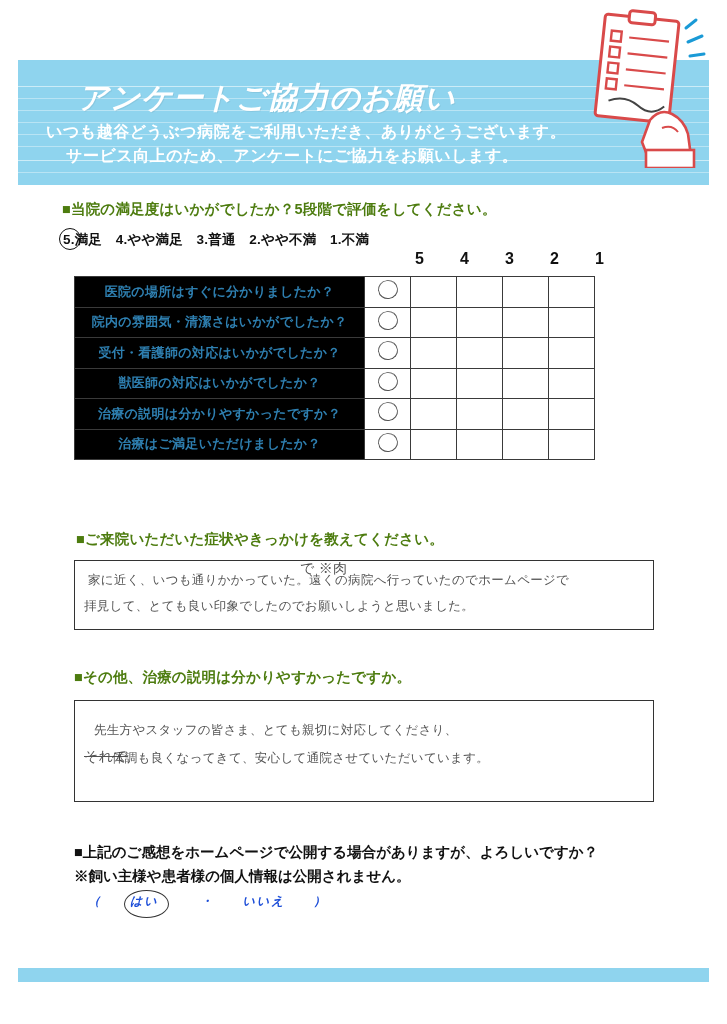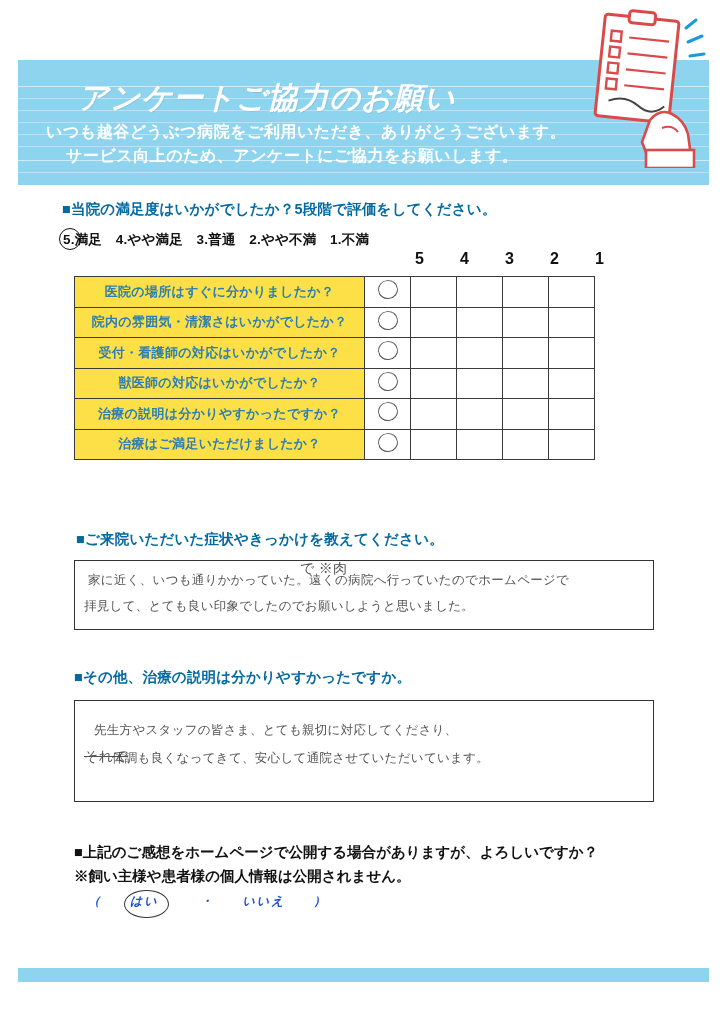--- a/index.html
+++ b/index.html
@@ -77,21 +77,21 @@
     width: 130px;
     height: 160px;
     z-index: 6;
   }
 
   
   .q-head {
     position: absolute;
     font-size: 14.5px;
     font-weight: bold;
-    color: #0369a1;
+    color: #4d7c0f;
     letter-spacing: 0.2px;
   }
   .scale-line {
     position: absolute;
     font-size: 13.5px;
     font-weight: bold;
     color: #111;
     letter-spacing: 0.2px;
   }
   .circle-5 {
@@ -111,21 +111,21 @@
     top: 276px;
     border-collapse: collapse;
   }
   .rating-table td {
     border: 1px solid #3a3a3a;
     height: 29.5px;
     padding: 0;
   }
   .rating-table td.qcell {
     width: 289px;
-    background: #fde047;
+    background: #000000;
     color: #2e7fb0;
     font-size: 13px;
     font-weight: bold;
     text-align: center;
     letter-spacing: 0.3px;
     margin-left: 8px;
   }
   .rating-table td.opt {
     width: 45px;
     text-align: center;

